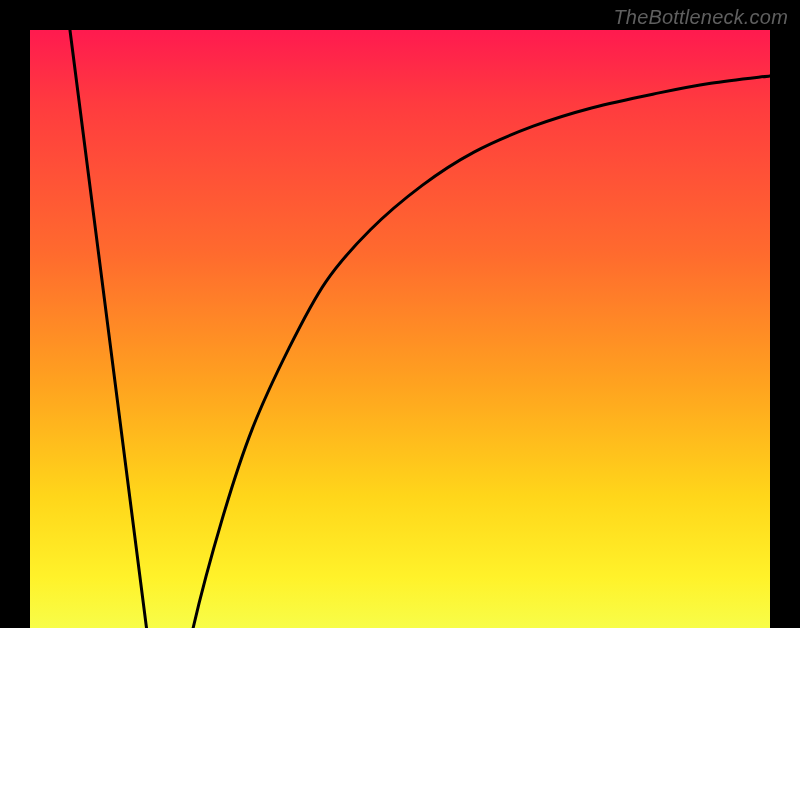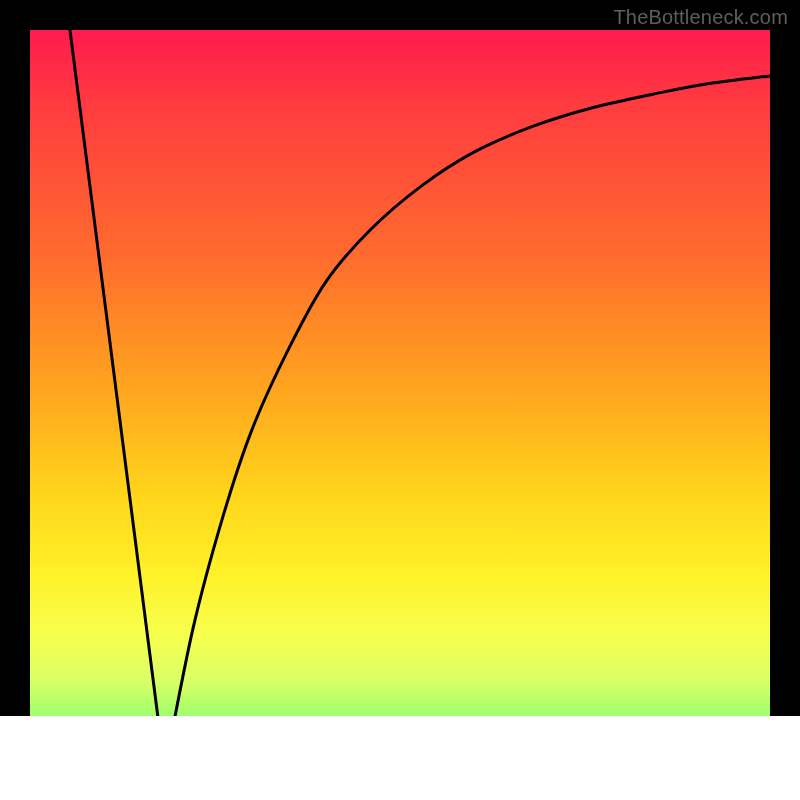--- a/index.html
+++ b/index.html
@@ -4,22 +4,23 @@
 <style>
   body {
     margin: 0;
     padding: 0;
     background: #fff;
     font-family: Arial, sans-serif;
   }
   .stage {
     position: relative;
     width: 800px;
-    height: 716px;
+    height: 628px;
     background: #000;
+    font-style: italic;
   }
   .watermark {
     position: absolute;
     top: 6px;
     right: 12px;
     font-size: 20px;
     color: #5f5f5f;
     font-weight: 500;
     letter-spacing: 0.2px;
     z-index: 4;

